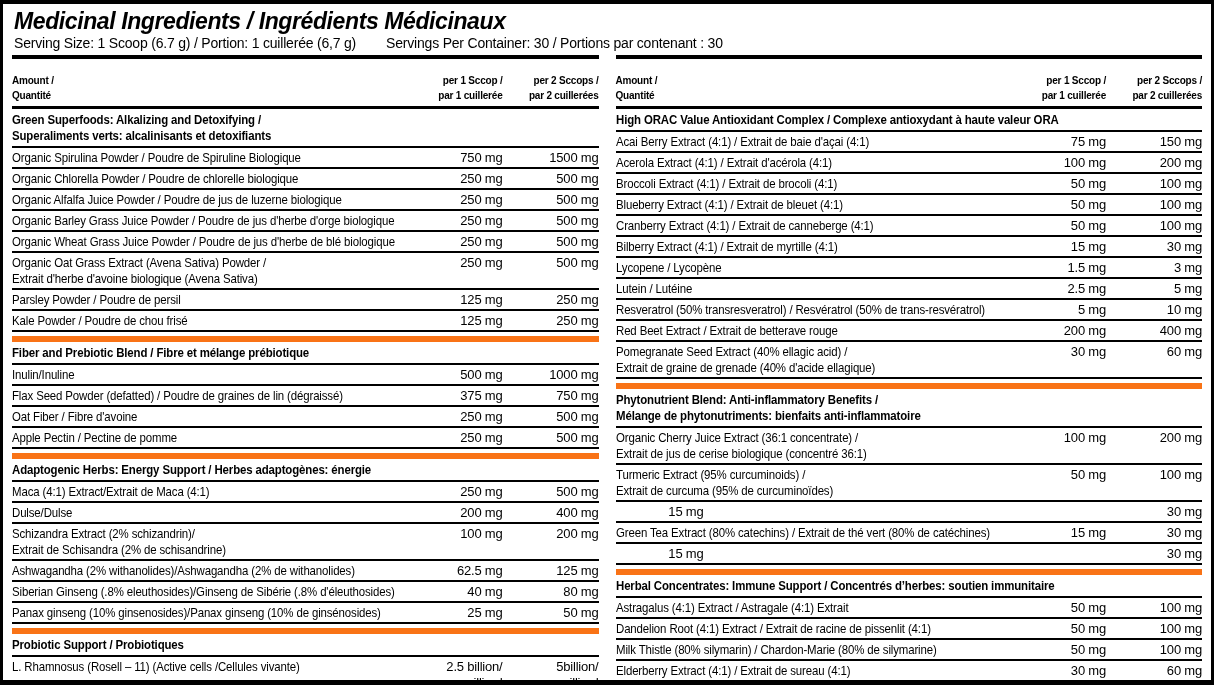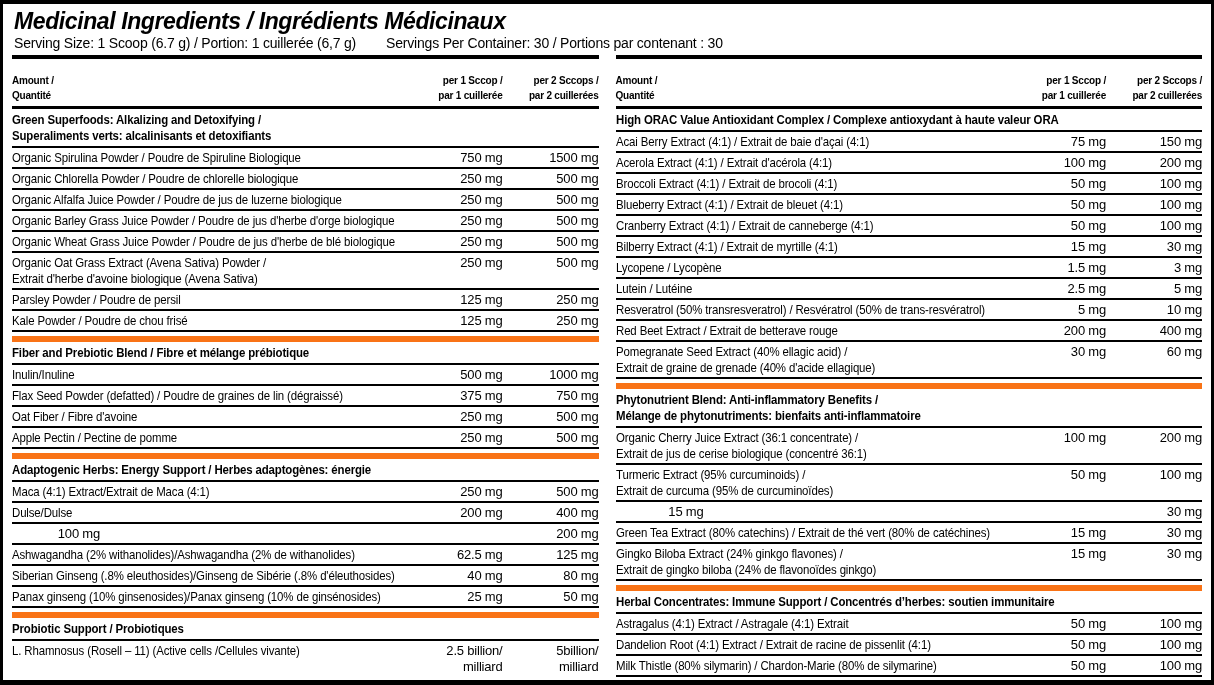--- a/index.html
+++ b/index.html
@@ -126,20 +126,22 @@
               <div class="cell-name" data-name="ingredient-name"><div class="cond" data-name="ingredient-name-text">Maca (4:1) Extract/Extrait de Maca (4:1)</div></div>
               <div class="cell-per1" data-name="amount-per-1-scoop">250 mg</div>
               <div class="cell-per2" data-name="amount-per-2-scoops">500 mg</div>
             </div>
             <div class="row" data-name="ingredient-row">
               <div class="cell-name" data-name="ingredient-name"><div class="cond" data-name="ingredient-name-text">Dulse/Dulse</div></div>
               <div class="cell-per1" data-name="amount-per-1-scoop">200 mg</div>
               <div class="cell-per2" data-name="amount-per-2-scoops">400 mg</div>
             </div>
             <div class="row" data-name="ingredient-row">
+              <div class="cell-name" data-name="ingredient-name"><div class="cond" data-name="ingredient-name-text">Schizandra Extract (2% schizandrin)/
+Extrait de Schisandra (2% de schisandrine)</div></div>
               <div class="cell-per1" data-name="amount-per-1-scoop">100 mg</div>
               <div class="cell-per2" data-name="amount-per-2-scoops">200 mg</div>
             </div>
             <div class="row" data-name="ingredient-row">
               <div class="cell-name" data-name="ingredient-name"><div class="cond" data-name="ingredient-name-text">Ashwagandha (2% withanolides)/Ashwagandha (2% de withanolides)</div></div>
               <div class="cell-per1" data-name="amount-per-1-scoop">62.5 mg</div>
               <div class="cell-per2" data-name="amount-per-2-scoops">125 mg</div>
             </div>
             <div class="row" data-name="ingredient-row">
               <div class="cell-name" data-name="ingredient-name"><div class="cond" data-name="ingredient-name-text">Siberian Ginseng (.8% eleuthosides)/Ginseng de Sibérie (.8% d'éleuthosides)</div></div>
@@ -252,22 +254,20 @@
             <div class="row" data-name="ingredient-row">
               <div class="cell-per1" data-name="amount-per-1-scoop">15 mg</div>
               <div class="cell-per2" data-name="amount-per-2-scoops">30 mg</div>
             </div>
             <div class="row" data-name="ingredient-row">
               <div class="cell-name" data-name="ingredient-name"><div class="cond" data-name="ingredient-name-text">Green Tea Extract (80% catechins) / Extrait de thé vert (80% de catéchines)</div></div>
               <div class="cell-per1" data-name="amount-per-1-scoop">15 mg</div>
               <div class="cell-per2" data-name="amount-per-2-scoops">30 mg</div>
             </div>
             <div class="row" data-name="ingredient-row">
-              <div class="cell-name" data-name="ingredient-name"><div class="cond" data-name="ingredient-name-text">Gingko Biloba Extract (24% ginkgo flavones) /
-Extrait de gingko biloba (24% de flavonoïdes ginkgo)</div></div>
               <div class="cell-per1" data-name="amount-per-1-scoop">15 mg</div>
               <div class="cell-per2" data-name="amount-per-2-scoops">30 mg</div>
             </div>
           </div>
           <div class="section" data-name="ingredient-section">
             <div class="section-heading" data-name="section-heading"><div class="cond" data-name="section-heading-text">Herbal Concentrates: Immune Support / Concentrés d’herbes: soutien immunitaire</div></div>
             <div class="row" data-name="ingredient-row">
               <div class="cell-name" data-name="ingredient-name"><div class="cond" data-name="ingredient-name-text">Astragalus (4:1) Extract / Astragale (4:1) Extrait</div></div>
               <div class="cell-per1" data-name="amount-per-1-scoop">50 mg</div>
               <div class="cell-per2" data-name="amount-per-2-scoops">100 mg</div>

